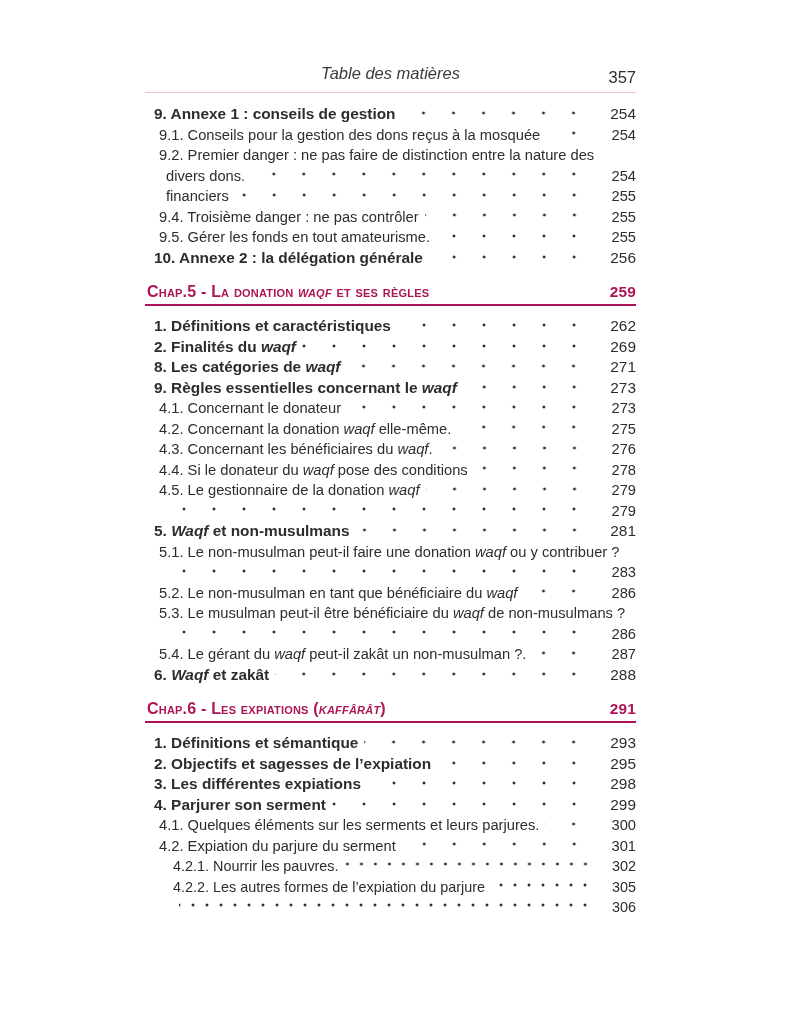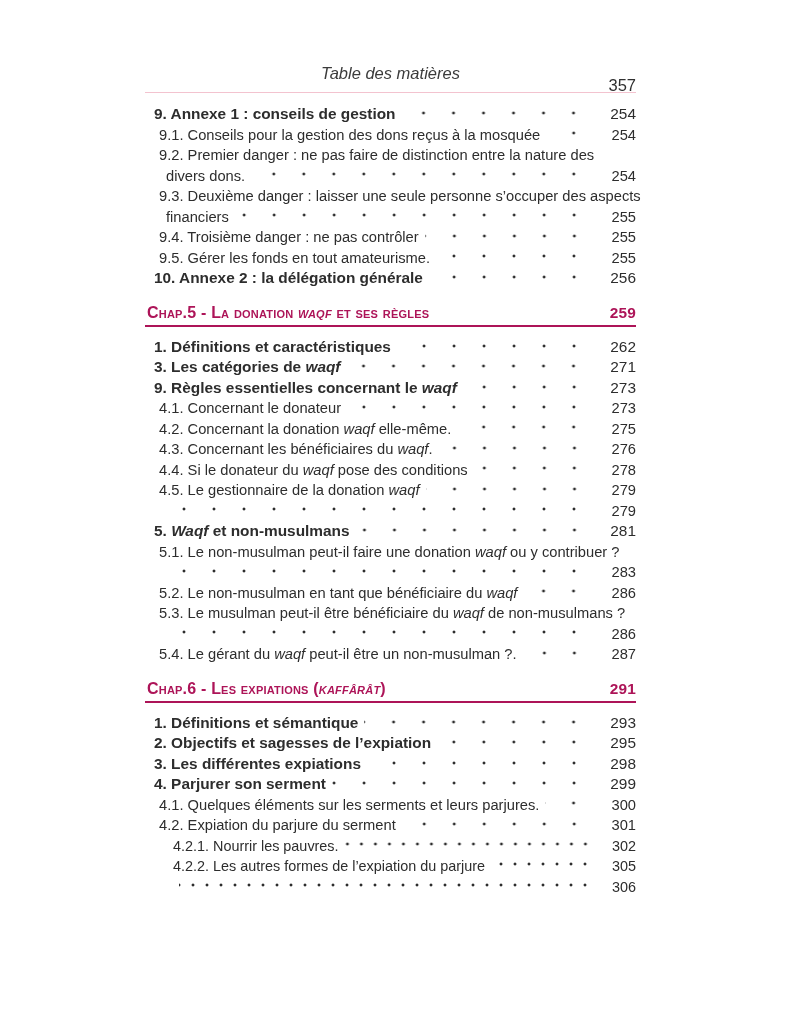--- a/index.html
+++ b/index.html
@@ -16,21 +16,21 @@
     -webkit-font-smoothing:antialiased;
   }
   .page{position:relative;width:791px;height:1024px;background:#fff;overflow:hidden;}
   .content{position:absolute;left:145px;top:64px;width:491px;}
 
   
   .page-header{position:relative;height:23px;}
   .header-title{
     text-align:center;font-style:italic;font-size:16.5px;color:#3b3b3b;
   }
-  .header-pagenum{position:absolute;right:0;top:12px;font-size:16.5px;color:#303030;}
+  .header-pagenum{position:absolute;right:0;top:4px;font-size:16.5px;color:#303030;}
   .header-rule{border-top:1.5px solid var(--rule);margin-top:5px;}
 
   .toc{margin-top:11px;}
 
   
   .entry .line{display:flex;align-items:center;line-height:20.5px;}
   .entry.l1{font-size:15.4px;font-weight:600;}
   .entry.l1 .line{padding-left:9px;}
   .entry.l2{font-size:14.7px;}
   .entry.l2 .line{padding-left:14px;}
@@ -89,23 +89,20 @@
           <div class="line">
             <span class="txt"><span>9.2. Premier danger : ne pas faire de distinction entre la nature des</span></span>
           </div>
           <div class="line cont last">
             <span class="txt"><span>divers dons.</span></span>
             <span class="leader"></span>
             <span class="pg">254</span>
           </div>
         </div>
         <div class="entry l2">
-          <div class="line">
-            <span class="txt"><span>9.3. Deuxième danger : laisser une seule personne s’occuper des aspects</span></span>
-          </div>
           <div class="line cont last">
             <span class="txt"><span>financiers</span></span>
             <span class="leader"></span>
             <span class="pg">255</span>
           </div>
         </div>
         <div class="entry l2">
           <div class="line last">
             <span class="txt"><span>9.4. Troisième danger : ne pas contrôler</span></span>
             <span class="leader"></span>
@@ -132,21 +129,28 @@
         </div>
         <div class="entry l1 bold">
           <div class="line last">
             <span class="txt"><span>1. Définitions et caractéristiques</span></span>
             <span class="leader"></span>
             <span class="pg">262</span>
           </div>
         </div>
         <div class="entry l1 bold">
           <div class="line last">
-            <span class="txt"><span>3. Les catégories de </span><span class="it">waqf</span></span>
+            <span class="txt"><span>2. Finalités du </span><span class="it">waqf</span></span>
+            <span class="leader"></span>
+            <span class="pg">269</span>
+          </div>
+        </div>
+        <div class="entry l1 bold">
+          <div class="line last">
+            <span class="txt"><span>8. Les catégories de </span><span class="it">waqf</span></span>
             <span class="leader"></span>
             <span class="pg">271</span>
           </div>
         </div>
         <div class="entry l1 bold">
           <div class="line last">
             <span class="txt"><span>9. Règles essentielles concernant le </span><span class="it">waqf</span></span>
             <span class="leader"></span>
             <span class="pg">273</span>
           </div>
@@ -221,23 +225,30 @@
             <span class="txt"><span>5.3. Le musulman peut-il être bénéficiaire du </span><span class="it">waqf</span><span> de non-musulmans ?</span></span>
           </div>
           <div class="line cont last">
             <span class="txt"></span>
             <span class="leader"></span>
             <span class="pg">286</span>
           </div>
         </div>
         <div class="entry l2">
           <div class="line last">
-            <span class="txt"><span>5.4. Le gérant du </span><span class="it">waqf</span><span> peut-il être un non-musulman ?.</span></span>
+            <span class="txt"><span>5.4. Le gérant du </span><span class="it">waqf</span><span> peut-il zakât un non-musulman ?.</span></span>
             <span class="leader"></span>
             <span class="pg">287</span>
+          </div>
+        </div>
+        <div class="entry l1 bold">
+          <div class="line last">
+            <span class="txt"><span>6. </span><span class="it">Waqf</span><span> et zakât</span></span>
+            <span class="leader"></span>
+            <span class="pg">288</span>
           </div>
         </div>
         <div class="chapter">
           <div class="chapter-title"><span>Chap.6 - Les expiations (</span><span class="it">kaffârât</span><span>)</span></div>
           <div class="chapter-page">291</div>
         </div>
         <div class="entry l1 bold">
           <div class="line last">
             <span class="txt"><span>1. Définitions et sémantique</span></span>
             <span class="leader"></span>

